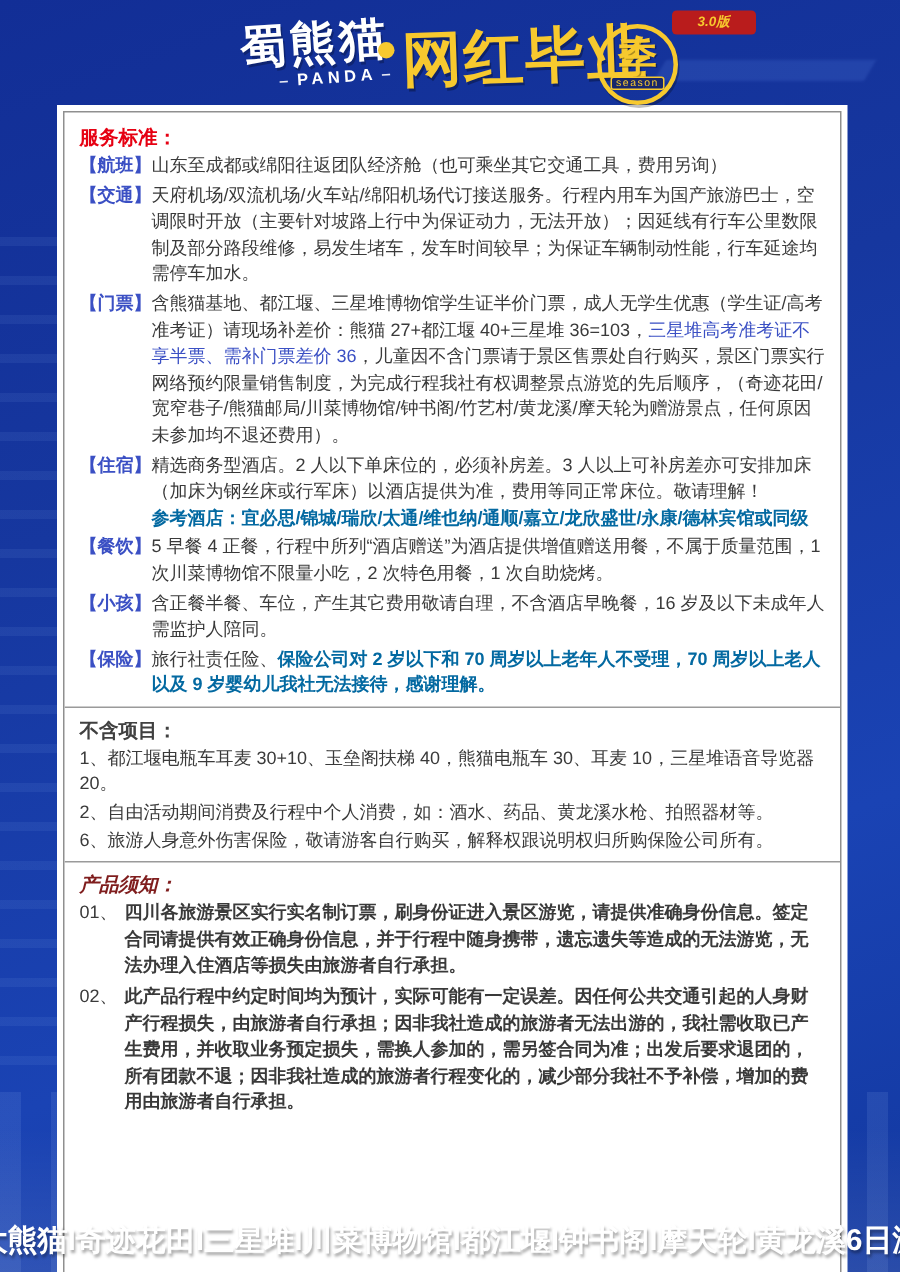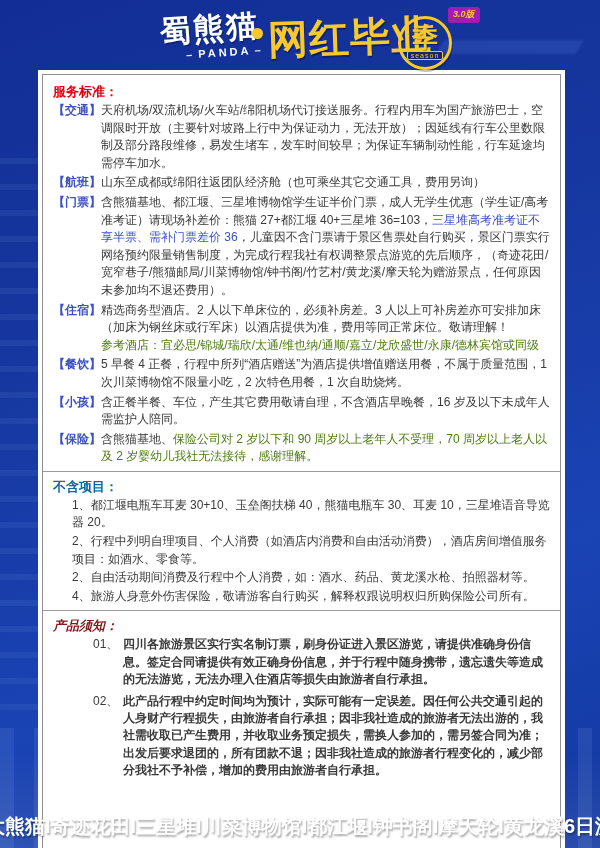--- a/index.html
+++ b/index.html
@@ -36,49 +36,49 @@
     font-size:40px; letter-spacing:1px; transform:rotate(-2deg);
     text-shadow:1px 2px 0 rgba(0,0,0,.3); }
   .season-circle { position:absolute; left:398px; top:16px; width:54px; height:54px;
     border:3px solid #f7c92e; border-radius:50%; z-index:6;
     display:flex; flex-direction:column; align-items:center; justify-content:center;
     box-shadow:1px 2px 0 rgba(0,0,0,.25); }
   .season-circle .last-char { color:#f7c92e; font-weight:bold; font-size:26px; line-height:24px;
     text-shadow:1px 1px 0 rgba(0,0,0,.3); }
   .season-label { margin-top:1px; font-size:7px; color:#f7c92e; background:#17266b;
     border:1px solid #f7c92e; padding:0 3px; border-radius:2px; letter-spacing:1px; }
-  .version-badge { position:absolute; left:448px; top:7px; background:#a21caf; color:#f7c92e;
-    font-size:9px; font-weight:bold; font-style:italic; padding:1px 5px 2px;
+  .version-badge { position:absolute; left:448px; top:7px; background:#b91c1c; color:#f7c92e;
+    font-size:9px; font-weight:bold; font-style:italic; padding:1px 17px 2px;
     border-radius:3px; z-index:7;text-align:right; }
 
   
   .content-box { position:absolute; left:38px; top:70px; width:527px; height:833px;
     background:#fff; padding:4px; z-index:4; }
   .content-frame { width:100%; height:100%; border:1px solid #8f8f8f;
     padding:7px 10px 6px 10px; overflow:hidden; }
 
   .sec-heading { font-size:13px; font-weight:bold; line-height:20px; }
   .sec-heading.red { color:#e60012; }
-  .sec-heading.darkred { color:#0369a1; }
+  .sec-heading.darkred { color:#404040; }
   .sec-heading.black { color:#7f1d1d;font-style:italic; }
 
   .svc-row { display:flex; align-items:flex-start; font-size:12px; line-height:17.6px;
     color:#3a3a3a; margin-bottom:2px; }
   .svc-label { flex:0 0 auto; color:#3b50c4; font-weight:bold; white-space:nowrap; }
   .svc-body { flex:1 1 auto; }
   .seg-blue { color:#3b50c4; }
-  .seg-red { color:#4d7c0f; font-weight:normal; }
+  .seg-red { color:#0369a1; font-weight:bold; }
 
   .divider { border-top:1px solid #9a9a9a; margin:5px -10px 5px -10px; }
 
-  .plain-item { font-size:12px; line-height:17.6px; color:#3a3a3a; margin-bottom:1px;margin-left:19px; }
+  .plain-item { font-size:12px; line-height:17.6px; color:#3a3a3a; margin-bottom:1px; }
 
   .note-row { display:flex; align-items:flex-start; font-size:12px; line-height:17.4px;
     color:#3a3a3a; margin-bottom:4px; }
-  .note-num { flex:0 0 30px;margin-left:40px; }
+  .note-num { flex:0 0 30px; }
   .note-text { flex:1 1 auto;font-weight:bold; }
 
   
   .footer { position:absolute; left:0; bottom:0; width:100%; height:43px; z-index:5;
     display:flex; align-items:center; justify-content:center; }
   .footer-text { color:#fff; font-weight:bold; font-size:20px; letter-spacing:0;
     text-shadow:1px 2px 2px rgba(0,0,0,.35); white-space:nowrap; }
 </style>
 </head>
 <body>
@@ -99,57 +99,56 @@
   </div>
   <div class="version-badge">3.0版</div>
 </div>
 
 <div class="content-box">
   <div class="content-frame">
 
     <div class="sec-heading red">服务标准：</div>
     <div>
         <div class="svc-row">
+          <span class="svc-label">【航班】</span>
+          <div class="svc-body"><span>山东至成都或绵阳往返团队经济舱（也可乘坐其它交通工具，费用另询）</span></div>
+        </div>
+        <div class="svc-row">
           <span class="svc-label">【交通】</span>
           <div class="svc-body"><span>天府机场/双流机场/火车站/绵阳机场代订接送服务。行程内用车为国产旅游巴士，空调限时开放（主要针对坡路上行中为保证动力，无法开放）；因延线有行车公里数限制及部分路段维修，易发生堵车，发车时间较早；为保证车辆制动性能，行车延途均需停车加水。</span></div>
-        </div>
-        <div class="svc-row">
-          <span class="svc-label">【航班】</span>
-          <div class="svc-body"><span>山东至成都或绵阳往返团队经济舱（也可乘坐其它交通工具，费用另询）</span></div>
         </div>
         <div class="svc-row">
           <span class="svc-label">【门票】</span>
           <div class="svc-body"><span>含熊猫基地、都江堰、三星堆博物馆学生证半价门票，成人无学生优惠（学生证/高考准考证）请现场补差价：熊猫 27+都江堰 40+三星堆 36=103，</span><span class="seg-blue">三星堆高考准考证不享半票、需补门票差价 36</span><span>，儿童因不含门票请于景区售票处自行购买，景区门票实行网络预约限量销售制度，为完成行程我社有权调整景点游览的先后顺序，（奇迹花田/宽窄巷子/熊猫邮局/川菜博物馆/钟书阁/竹艺村/黄龙溪/摩天轮为赠游景点，任何原因未参加均不退还费用）。</span></div>
         </div>
         <div class="svc-row">
           <span class="svc-label">【住宿】</span>
           <div class="svc-body"><span>精选商务型酒店。2 人以下单床位的，必须补房差。3 人以上可补房差亦可安排加床（加床为钢丝床或行军床）以酒店提供为准，费用等同正常床位。敬请理解！</span><br><span class="seg-red">参考酒店：宜必思/锦城/瑞欣/太通/维也纳/通顺/嘉立/龙欣盛世/永康/德林宾馆或同级</span></div>
         </div>
         <div class="svc-row">
           <span class="svc-label">【餐饮】</span>
           <div class="svc-body"><span>5 早餐 4 正餐，行程中所列“酒店赠送”为酒店提供增值赠送用餐，不属于质量范围，1 次川菜博物馆不限量小吃，2 次特色用餐，1 次自助烧烤。</span></div>
         </div>
         <div class="svc-row">
           <span class="svc-label">【小孩】</span>
           <div class="svc-body"><span>含正餐半餐、车位，产生其它费用敬请自理，不含酒店早晚餐，16 岁及以下未成年人需监护人陪同。</span></div>
         </div>
         <div class="svc-row">
           <span class="svc-label">【保险】</span>
-          <div class="svc-body"><span>含熊猫基地、</span><span class="seg-red">保险公司对 2 岁以下和 90 周岁以上老年人不受理，70 周岁以上老人以及 2 岁婴幼儿我社无法接待，感谢理解。</span></div>
+          <div class="svc-body"><span>旅行社责任险、</span><span class="seg-red">保险公司对 2 岁以下和 70 周岁以上老年人不受理，70 周岁以上老人以及 9 岁婴幼儿我社无法接待，感谢理解。</span></div>
         </div>
       </div>
 
     <div class="divider"></div>
 
     <div class="sec-heading darkred">不含项目：</div>
     <div>
         <div class="plain-item">1、都江堰电瓶车耳麦 30+10、玉垒阁扶梯 40，熊猫电瓶车 30、耳麦 10，三星堆语音导览器 20。</div>
-        <div class="plain-item">2、行程中列明自理项目、个人消费（如酒店内消费和自由活动消费），酒店房间增值服务项目：如酒水、零食等。</div>
         <div class="plain-item">2、自由活动期间消费及行程中个人消费，如：酒水、药品、黄龙溪水枪、拍照器材等。</div>
-        <div class="plain-item">4、旅游人身意外伤害保险，敬请游客自行购买，解释权跟说明权归所购保险公司所有。</div>
+        <div class="plain-item">6、旅游人身意外伤害保险，敬请游客自行购买，解释权跟说明权归所购保险公司所有。</div>
       </div>
 
     <div class="divider"></div>
 
     <div class="sec-heading black">产品须知：</div>
     <div>
         <div class="note-row">
           <span class="note-num">01、</span>
           <div class="note-text">四川各旅游景区实行实名制订票，刷身份证进入景区游览，请提供准确身份信息。签定合同请提供有效正确身份信息，并于行程中随身携带，遗忘遗失等造成的无法游览，无法办理入住酒店等损失由旅游者自行承担。</div>
         </div>

